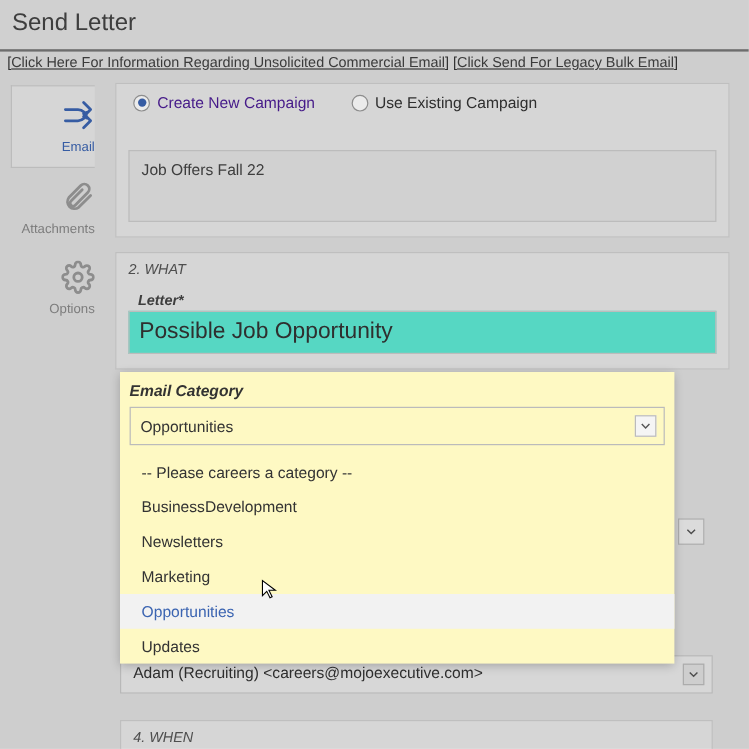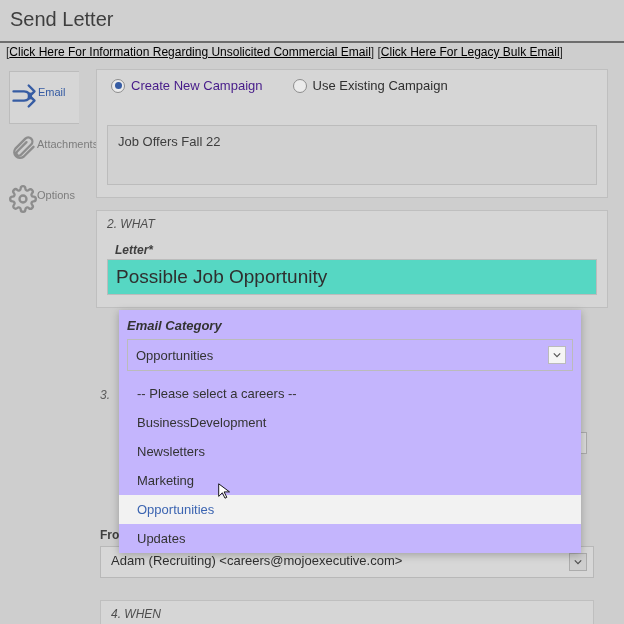--- a/index.html
+++ b/index.html
@@ -1,41 +1,41 @@
 <!DOCTYPE html>
 <html><head>
 <meta charset="utf-8">
 <style>
   * { box-sizing: border-box; margin: 0; padding: 0; }
   body { font-family: Arial, Helvetica, sans-serif; font-size: 13px; background: #e0e0e0; width: 624px; height: 624px; overflow: hidden; color: #333; }
   .overlay { position: absolute; top: 0; left: 0; width: 624px; height: 624px; background: rgba(0,0,0,0.08); pointer-events: none; z-index: 50; }
   .page-title { font-size: 20px; font-weight: normal; color: #444; padding: 8px 26px 10px 10px; background: #e2e2e2; }
   .topbar-links { padding: 2px 6px 4px 6px; font-size: 12px; border-top: 2px solid #777; }
-  .topbar-links a { color: #000000; text-decoration: underline; cursor: pointer; }
+  .topbar-links a { color: #404040; text-decoration: underline; cursor: pointer; }
   .topbar-links span.bracket { color: #333; }
   .main { display: flex; gap: 0; }
   .sidebar { width: 88px; display: flex; flex-direction: column; align-items: center; padding-top: 8px; }
-  .tab { width: 70px; display: flex; flex-direction: row; align-items: flex-start; padding: 10px 0 10px 0; color: #888; cursor: pointer; }
+  .tab { width: 70px; display: flex; flex-direction: column; align-items: flex-end; padding: 10px 0 10px 0; color: #888; cursor: pointer; }
   .tab.active { background: #e9e9e9; border: 1px solid #ccc; border-right: none; color: #3b64b1; }
   .tab .ticon svg { width: 28px; height: 28px; }
   .tab .tlabel { font-size: 11px; margin-top: 4px; }
   .content { flex: 1; padding: 6px 16px 0 8px; }
   .section { background: #e9e9e9; border: 1px solid #d0d0d0; margin-bottom: 12px; }
   .section-head { font-size: 12px; font-style: italic; color: #555; padding: 6px 10px; }
   .section-body { padding: 4px 10px 12px 10px; }
   .radiorow { display: flex; align-items: center; gap: 30px; padding: 4px 0 8px 4px; }
   .radiowrap { display: flex; align-items: center; gap: 6px; }
   .radio { width: 14px; height: 14px; border-radius: 50%; border: 1px solid #999; background: #fff; display: inline-flex; align-items: center; justify-content: center; }
   .radio.checked::after { content: ""; width: 7px; height: 7px; border-radius: 50%; background: #3b64b1; display: block; }
   .radio-label.active { color: #4c1d95; }
   .field-label { font-weight: bold; font-size: 12px; color: #444; padding: 2px 0; }
   .field-box { background: #e3e3e3; border: 1px solid #ccc; padding: 8px 10px; height: 60px; font-size: 13px; color: #444; margin-top: 24px; }
   .field-label.sub { font-style: italic; padding-left: 8px; }
   .text-input { width: 100%; background: #5eead4; border: 1px solid #ccc; padding: 6px 8px; font-size: 19px; color: #333; }
-  .popup { position: absolute; left: 119px; top: 310px; width: 462px; background: #c4b5fd; box-shadow: 0 2px 8px rgba(0,0,0,0.25); z-index: 100; }
+  .popup { position: absolute; left: 100px; top: 310px; width: 462px; background: #fef9c3; box-shadow: 0 2px 8px rgba(0,0,0,0.25); z-index: 100; }
   .popup .popup-title { font-weight: bold; font-style: italic; font-size: 13px; color: #333; padding: 8px 8px 4px 8px; }
   .popup .select-closed { margin: 2px 8px 0 8px; border: 1px solid #bbb; display: flex; align-items: center; justify-content: space-between; padding: 6px 6px 6px 8px; font-size: 13px; cursor: pointer; }
   .popup .select-closed .caret { width: 18px; height: 18px; border: 1px solid #bbb; display: flex; align-items: center; justify-content: center; background: #f5f5f5; }
   .popup .options { margin-top: 8px; }
   .popup .opt { padding: 7px 18px; font-size: 13px; color: #333; cursor: pointer; }
   .popup .opt.hovered { background: #f2f2f2; color: #3b64b1; }
   .hidden-section-head { position: absolute; left: 100px; top: 388px; font-size: 12px; font-style: italic; color: #666; }
   .partial-select { position: absolute; left: 565px; top: 432px; width: 22px; height: 22px; border: 1px solid #bbb; background: #eee; display: flex; align-items: center; justify-content: center; z-index: 40; }
   .from-block { position: absolute; left: 100px; top: 528px; width: 494px; }
   .from-block .from-label { font-size: 12px; font-weight: bold; color: #444; padding-bottom: 4px; }
@@ -49,21 +49,21 @@
 </style>
 </head>
 <body>
 
 <div class="overlay"></div>
 
 <div class="page-title">Send Letter</div>
 
 <div class="topbar-links">
   <span class="bracket">[</span><a>Click Here For Information Regarding Unsolicited Commercial Email</a><span class="bracket">]</span>
-  <span class="bracket">[</span><a>Click Here For Legacy Bulk Email</a><span class="bracket">]</span>
+  <span class="bracket">[</span><a>Click Send For Legacy Bulk Email</a><span class="bracket">]</span>
 </div>
 
 <div class="main">
   <div class="sidebar">
     <div class="tab active">
       <span class="ticon">
         <svg viewBox="0 0 24 24" fill="none" stroke="#3b64b1" stroke-width="2" stroke-linecap="round" stroke-linejoin="round">
             <path d="M16 3l5 5-5 5"></path>
             <path d="M3 8h9a6 6 0 016 6v0"></path>
             <path d="M16 21l5-5-5-5"></path>
@@ -130,21 +130,21 @@
   <div class="popup-title">Email Category</div>
   <div class="select-closed">
     <span>Opportunities</span>
     <span class="caret">
       <svg viewBox="0 0 10 10">
           <path d="M1 3l4 4 4-4" fill="none" stroke="#555" stroke-width="1.5"></path>
         </svg>
     </span>
   </div>
   <div class="options">
-    <div class="opt">-- Please select a careers --</div>
+    <div class="opt">-- Please careers a category --</div>
     <div class="opt">BusinessDevelopment</div>
     <div class="opt">Newsletters</div>
     <div class="opt">Marketing</div>
     <div class="opt hovered">Opportunities</div>
     <div class="opt">Updates</div>
   </div>
 </div>
 
 <div class="from-block">
   <div class="from-label">From</div>

